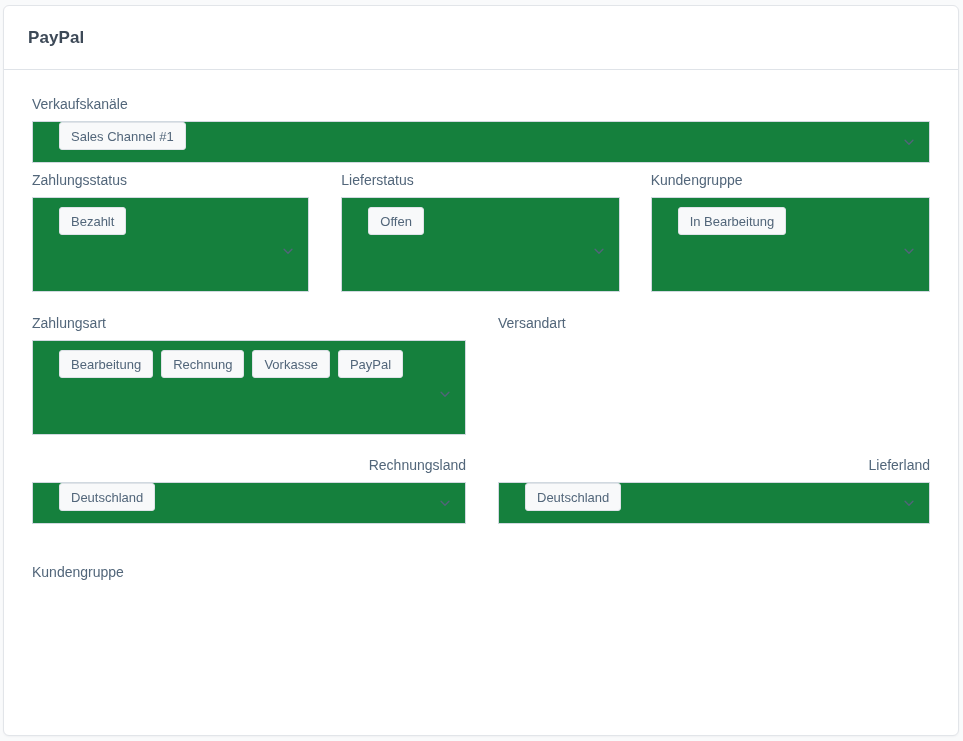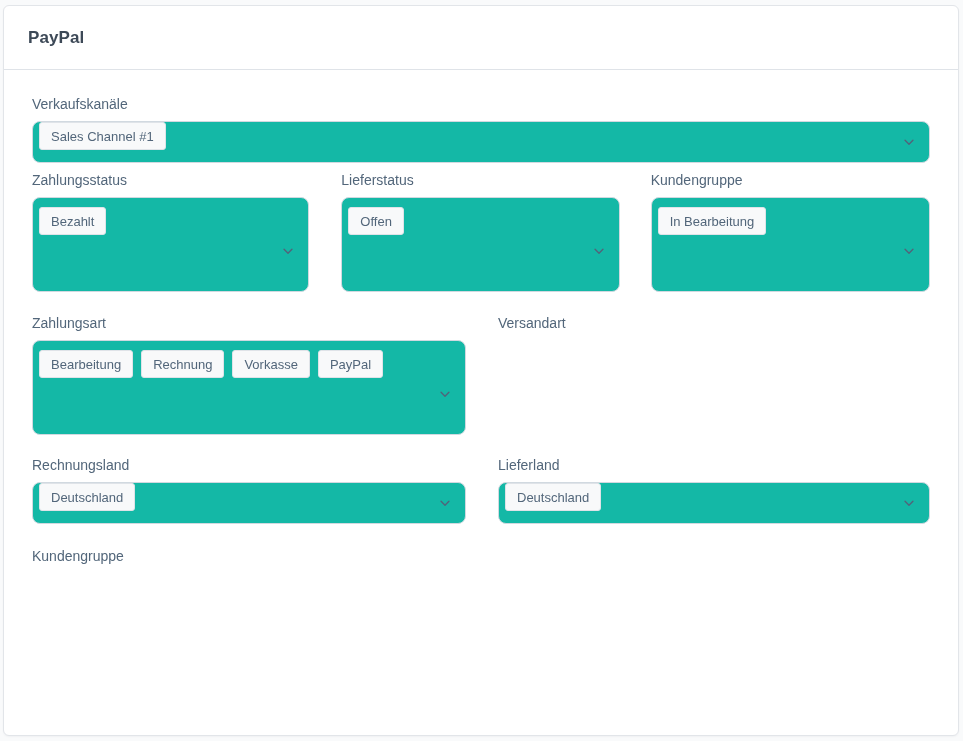--- a/index.html
+++ b/index.html
@@ -69,24 +69,24 @@
     font-size: 14px;
     color: #52667a;
     line-height: 18px;
     margin-bottom: 8px;
     white-space: nowrap;
   }
 
   
   .select {
     position: relative;
-    background: #14b8a6;
+    background: #15803d;
     border: 1px solid #d1d9e0;
-    border-radius: 8px;
-    padding: 9px 40px 9px 6px;
+    border-radius: 0;
+    padding: 9px 40px 9px 26px;
     display: flex;
     flex-wrap: wrap;
     align-content: flex-start;
     gap: 8px;
     cursor: pointer;
   }
   .select.single { height: 42px; align-items: center; padding-top: 0; padding-bottom: 0; }
   .select.multi  { height: 95px; align-items: flex-end; }
 
   .chip {
@@ -112,21 +112,21 @@
     pointer-events: none;
   }
   .select.single .chevron { top: 50%; transform: translateY(-50%); }
   .select.multi  .chevron { top: 46px; }
   .chevron svg { display: block; width: 14px; height: 14px; }
 
   
   .blk-sales      { margin-bottom: 8px; }
   .blk-status     { margin-bottom: 22px; }
   .blk-art        { margin-bottom: 21px; }
-  .blk-land       { margin-bottom: 23px; }
+  .blk-land       { margin-bottom: 39px; text-align: right; }
 
   .gap-32 { width: 32px; flex: 0 0 32px; }
   .gap-31 { width: 31px; flex: 0 0 31px; }
 </style>
 </head>
 <body>
 
 <div id="app">
 
   <div class="card">

